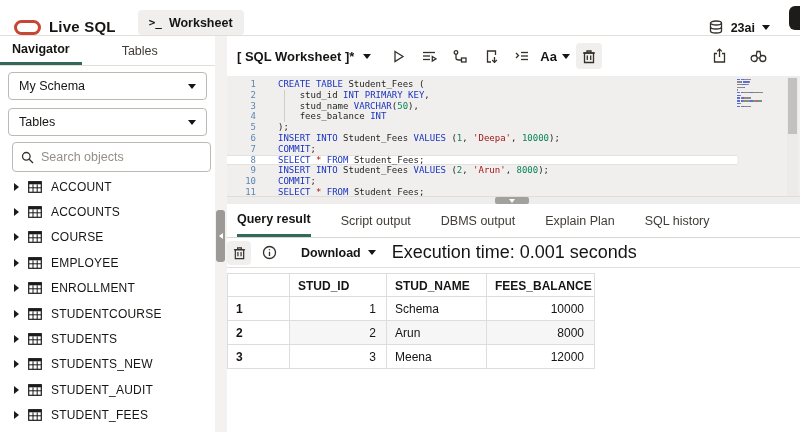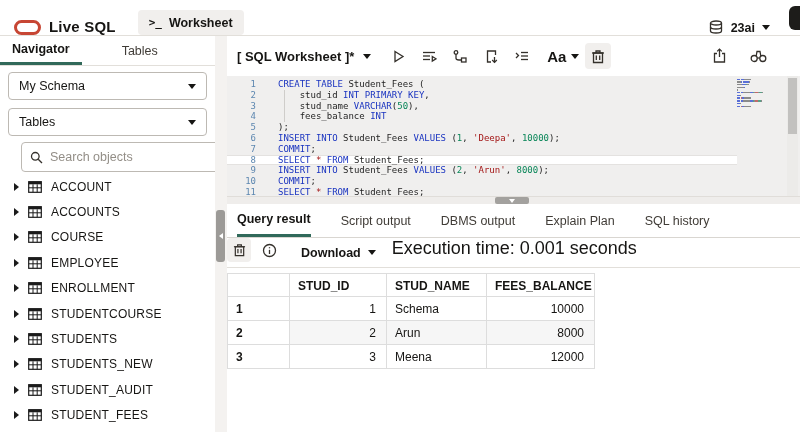--- a/index.html
+++ b/index.html
@@ -30,21 +30,21 @@
   
   .side{position:absolute;left:0;top:36px;width:215px;height:396px;background:#fff}
   .stabs{display:flex;height:30px;border-bottom:1px solid var(--bd);align-items:center}
   .stab{padding:0 12px;height:100%;display:flex;align-items:center;font-size:12.5px;color:var(--ink2);cursor:pointer}
   .stab.active{font-weight:700;color:var(--ink);border-bottom:3px solid var(--accent-green)}
   .stab+.stab{margin-left:28px}
   .sel{margin:6px 8px 0;height:28px;border:1px solid #bdb9b3;border-radius:4px;display:flex;
        align-items:center;padding:0 10px;font-size:12.5px;cursor:pointer;background:#fff}
   .sel .caret{margin-left:auto}
   .sel.second{margin-top:8px}
-  .srow{margin:6px 21px 0;display:flex;gap:6px}
+  .srow{margin:6px 12px 0;display:flex;gap:6px}
   .search{flex:1;height:30px;border:1px solid #bdb9b3;border-radius:4px;display:flex;align-items:center;padding:0 8px;gap:7px}
   .search input{border:0;outline:0;flex:1;font-family:"Liberation Sans",sans-serif;font-size:12.5px;color:var(--ink);min-width:0}
   .search input::placeholder{color:#938e87}
   .refresh{width:29px;height:30px;border:1px solid #bdb9b3;border-radius:4px;background:#fff;display:flex;
            align-items:center;justify-content:center;cursor:pointer}
   .tree{margin-top:2px}
   .titem{height:25.4px;display:flex;align-items:center;padding-left:14px;gap:9px;cursor:pointer}
   .chev{width:0;height:0;border-top:4px solid transparent;border-bottom:4px solid transparent;border-left:5px solid #1b1b1b}
   .tlabel{font-size:12px;font-weight:500;letter-spacing:.2px}
   
@@ -52,21 +52,21 @@
   .dhandle{position:absolute;left:1px;top:174px;width:9px;height:52px;background:#9c9a97;border-radius:3px;
            display:flex;align-items:center;justify-content:center;cursor:pointer}
   .dhandle i{width:0;height:0;border-top:3px solid transparent;border-bottom:3px solid transparent;border-right:4px solid #fff}
   
   .main{position:absolute;left:227px;top:36px;width:573px;height:396px;display:flex;flex-direction:column}
   .wtb{height:40px;display:flex;align-items:center;padding:0 10px;gap:0}
   .wtitle{font-size:13px;font-weight:600;display:flex;align-items:center;gap:9px;margin-right:14px;cursor:pointer}
   .tbtn{width:26px;height:26px;border-radius:4px;display:flex;align-items:center;justify-content:center;
         cursor:pointer;margin-right:5px}
   .tbtn.hl{background:#f1efed}
-  .aa{font-size:15px;font-weight:600;display:flex;align-items:center;gap:5px;margin:0 6px 0 7px;cursor:pointer}
+  .aa{font-size:13px;font-weight:600;display:flex;align-items:center;gap:5px;margin:0 6px 0 0;cursor:pointer}
   .wtb-right{margin-left:auto;display:flex;align-items:center;gap:8px;margin-right:14px}
   
   .editor{position:relative;height:120px;background:var(--editor-bg);overflow:hidden;
           font-family:"DejaVu Sans Mono",monospace;font-size:9px;line-height:10.8px}
   .curline{position:absolute;left:0;width:510px;height:10.8px;background:#fff;
            border-top:1px solid #e4e2e0;border-bottom:1px solid #e4e2e0}
   .gutter{position:absolute;left:0;top:3px;width:38px;text-align:right;color:var(--linenum);padding-right:9px}
   .code{position:absolute;left:51px;top:3px;white-space:pre}
   .tk-kw{color:var(--kw)} .tk-str{color:var(--str)} .tk-num{color:var(--num)}
   .tk-op{color:var(--str)} .tk-pl{color:#1f1f1f}
@@ -79,21 +79,21 @@
   
   .splitter{position:relative;height:8px;background:#efedeb;border-top:1px solid #e0ddd9}
   .shandle{position:absolute;left:268px;top:0;width:34px;height:7px;background:#a3a19e;border-radius:2px;
            display:flex;align-items:center;justify-content:center;cursor:pointer}
   .shandle i{width:0;height:0;border-left:3px solid transparent;border-right:3px solid transparent;border-top:4px solid #fff}
   
   .results{flex:1;background:#fff;display:flex;flex-direction:column}
   .rtabs{height:34px;display:flex;align-items:stretch;border-bottom:1px solid var(--bd2);padding-left:10px;gap:30px}
   .rtab{display:flex;align-items:center;font-size:12.5px;color:var(--ink2);cursor:pointer}
   .rtab.active{font-weight:700;color:var(--ink);border-bottom:3px solid var(--accent-green)}
-  .rbar{height:30px;display:flex;border-bottom:1px solid var(--bd);padding-left:0;gap:6px}
+  .rbar{height:30px;display:flex;align-items:center;border-bottom:1px solid var(--bd);padding-left:0;gap:6px}
   .rbtn{width:24px;height:24px;border-radius:4px;display:flex;align-items:center;justify-content:center;cursor:pointer}
   .rbtn.hl{background:#f1efed}
   .dl{font-size:12.5px;font-weight:600;display:flex;align-items:center;gap:7px;margin:0 10px 0 14px;cursor:pointer}
   .exec{font-size:18px;color:var(--ink)}
   .rtable{margin-top:5px;font-size:12px}
   .tr{display:flex;height:24px;line-height:24px}
   .td{border-right:1px solid #ddd;border-bottom:1px solid #ddd;padding:0 8px;overflow:hidden;white-space:nowrap}
   .tr.th .td{border-top:1px solid #ddd;font-weight:700}
   .td.rn{width:63px;background:#fff;border-left:1px solid #ddd;font-weight:600}
   .c0{width:97px;text-align:right;padding-right:10px}

